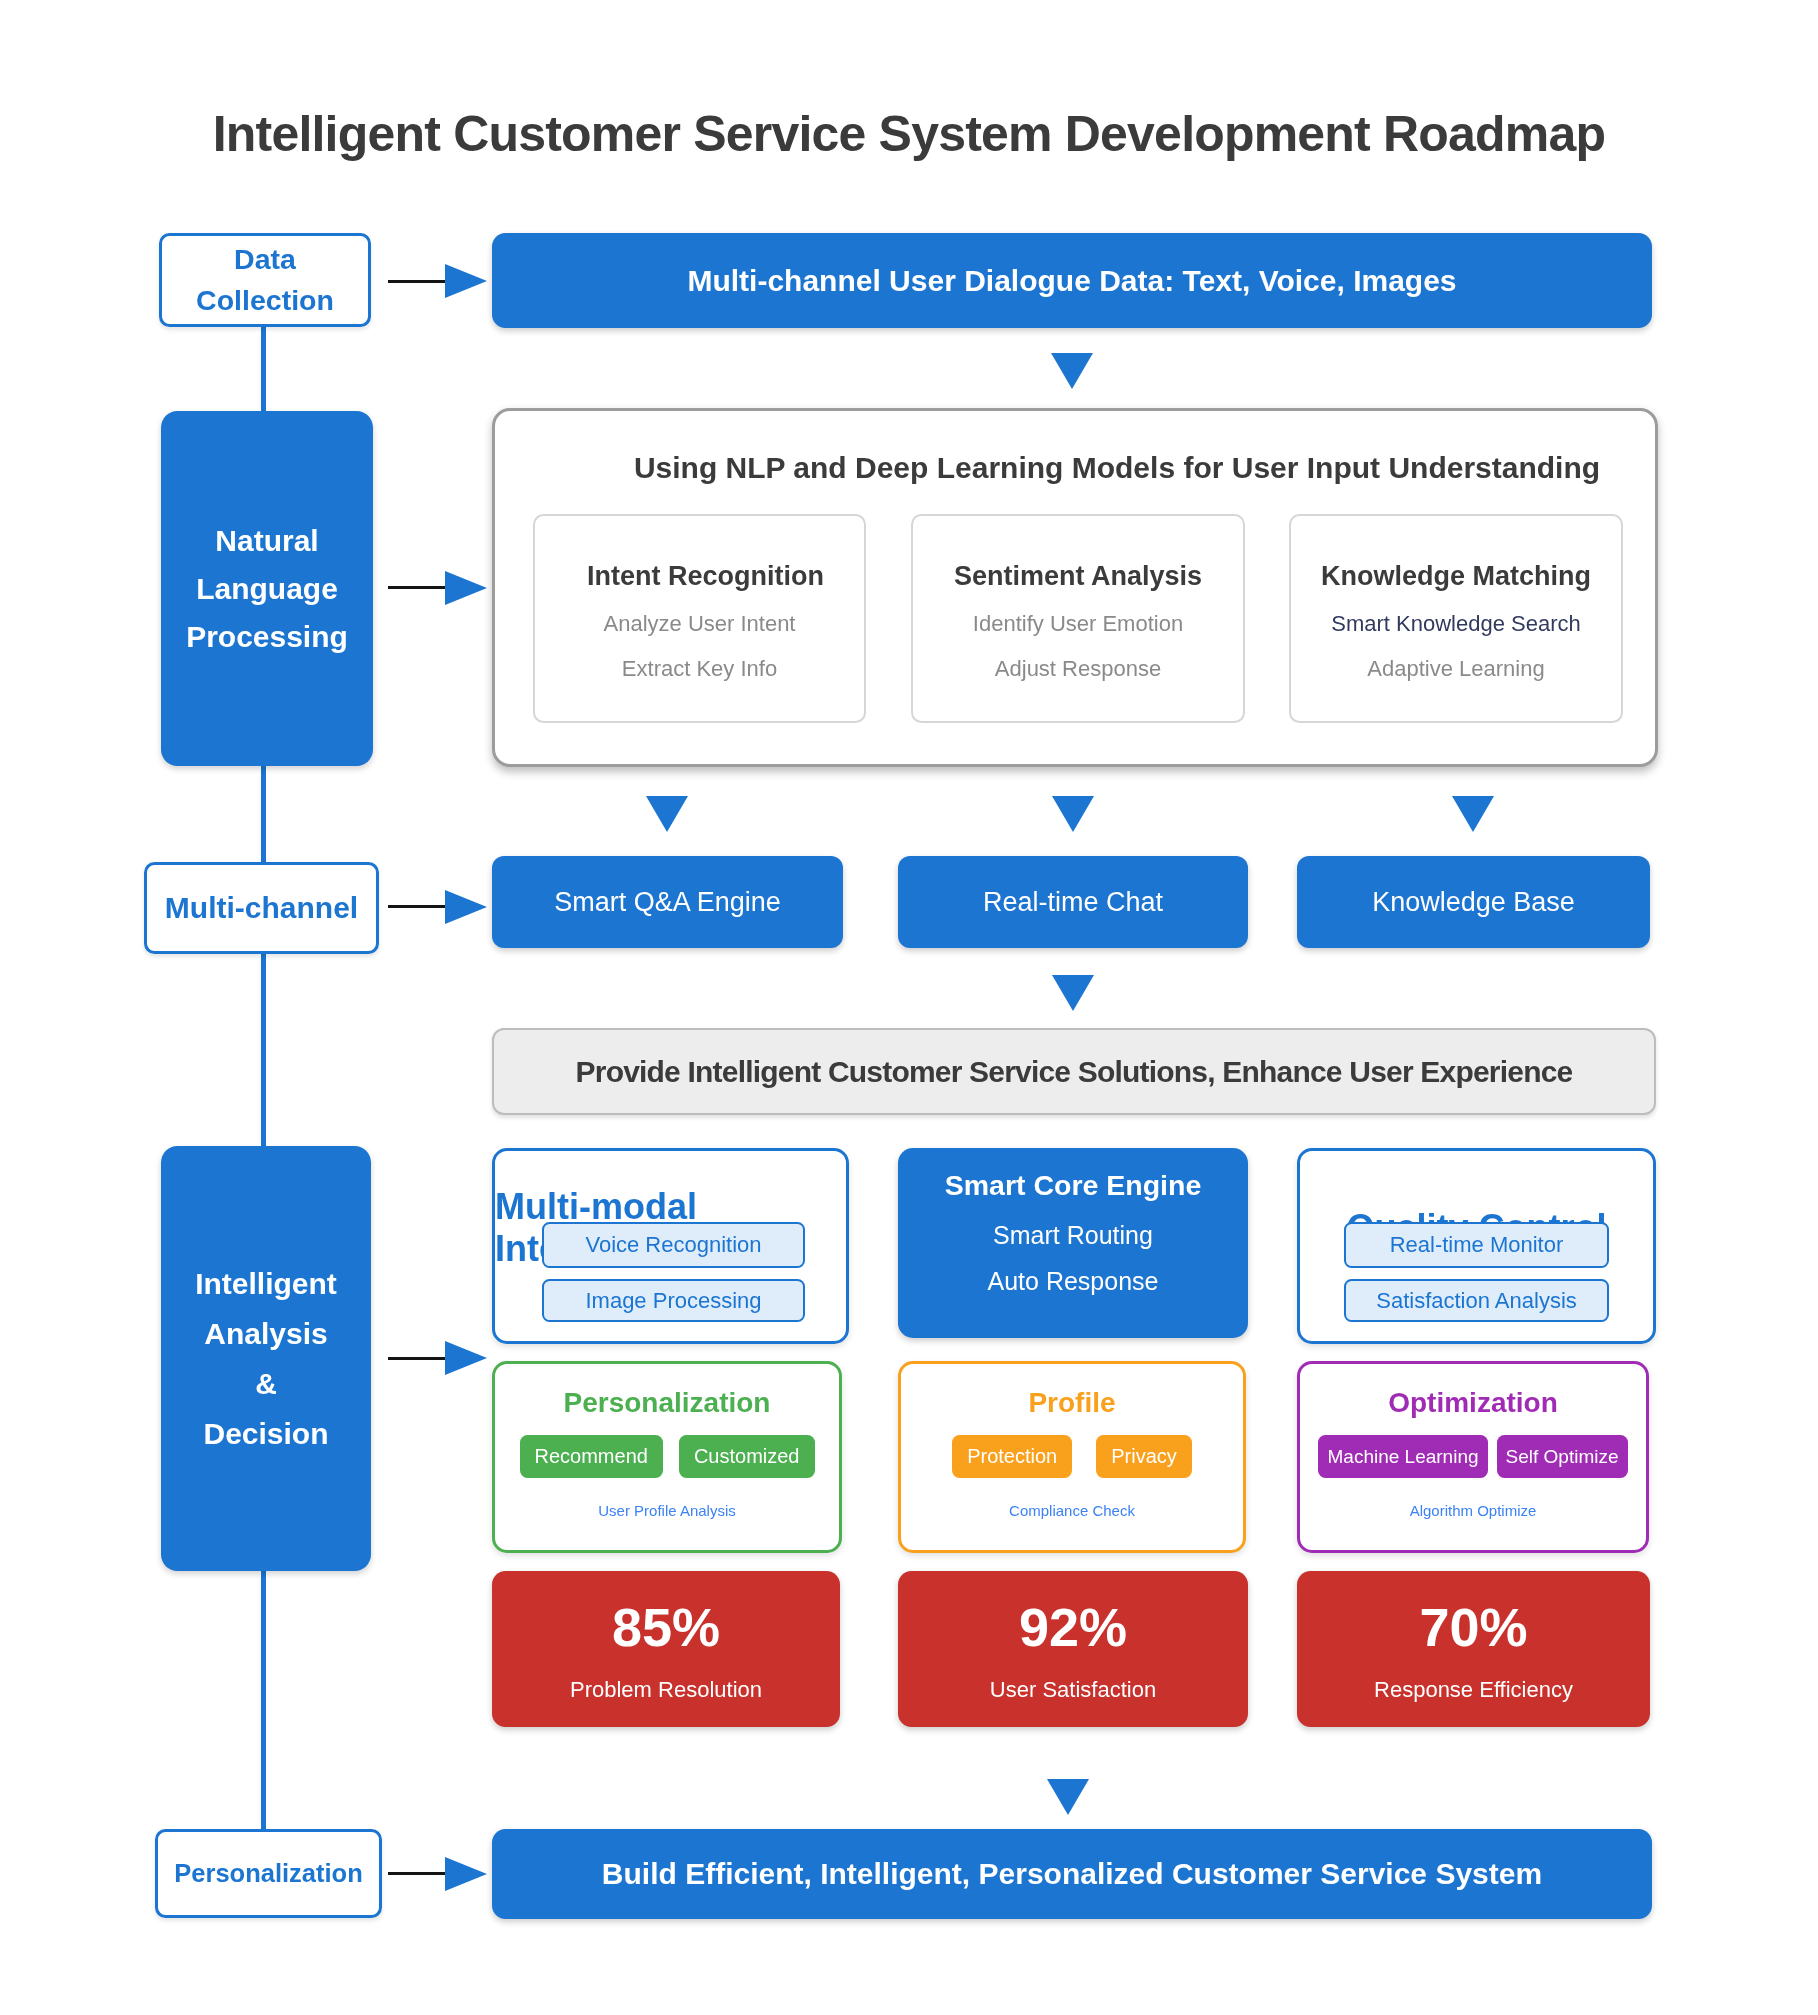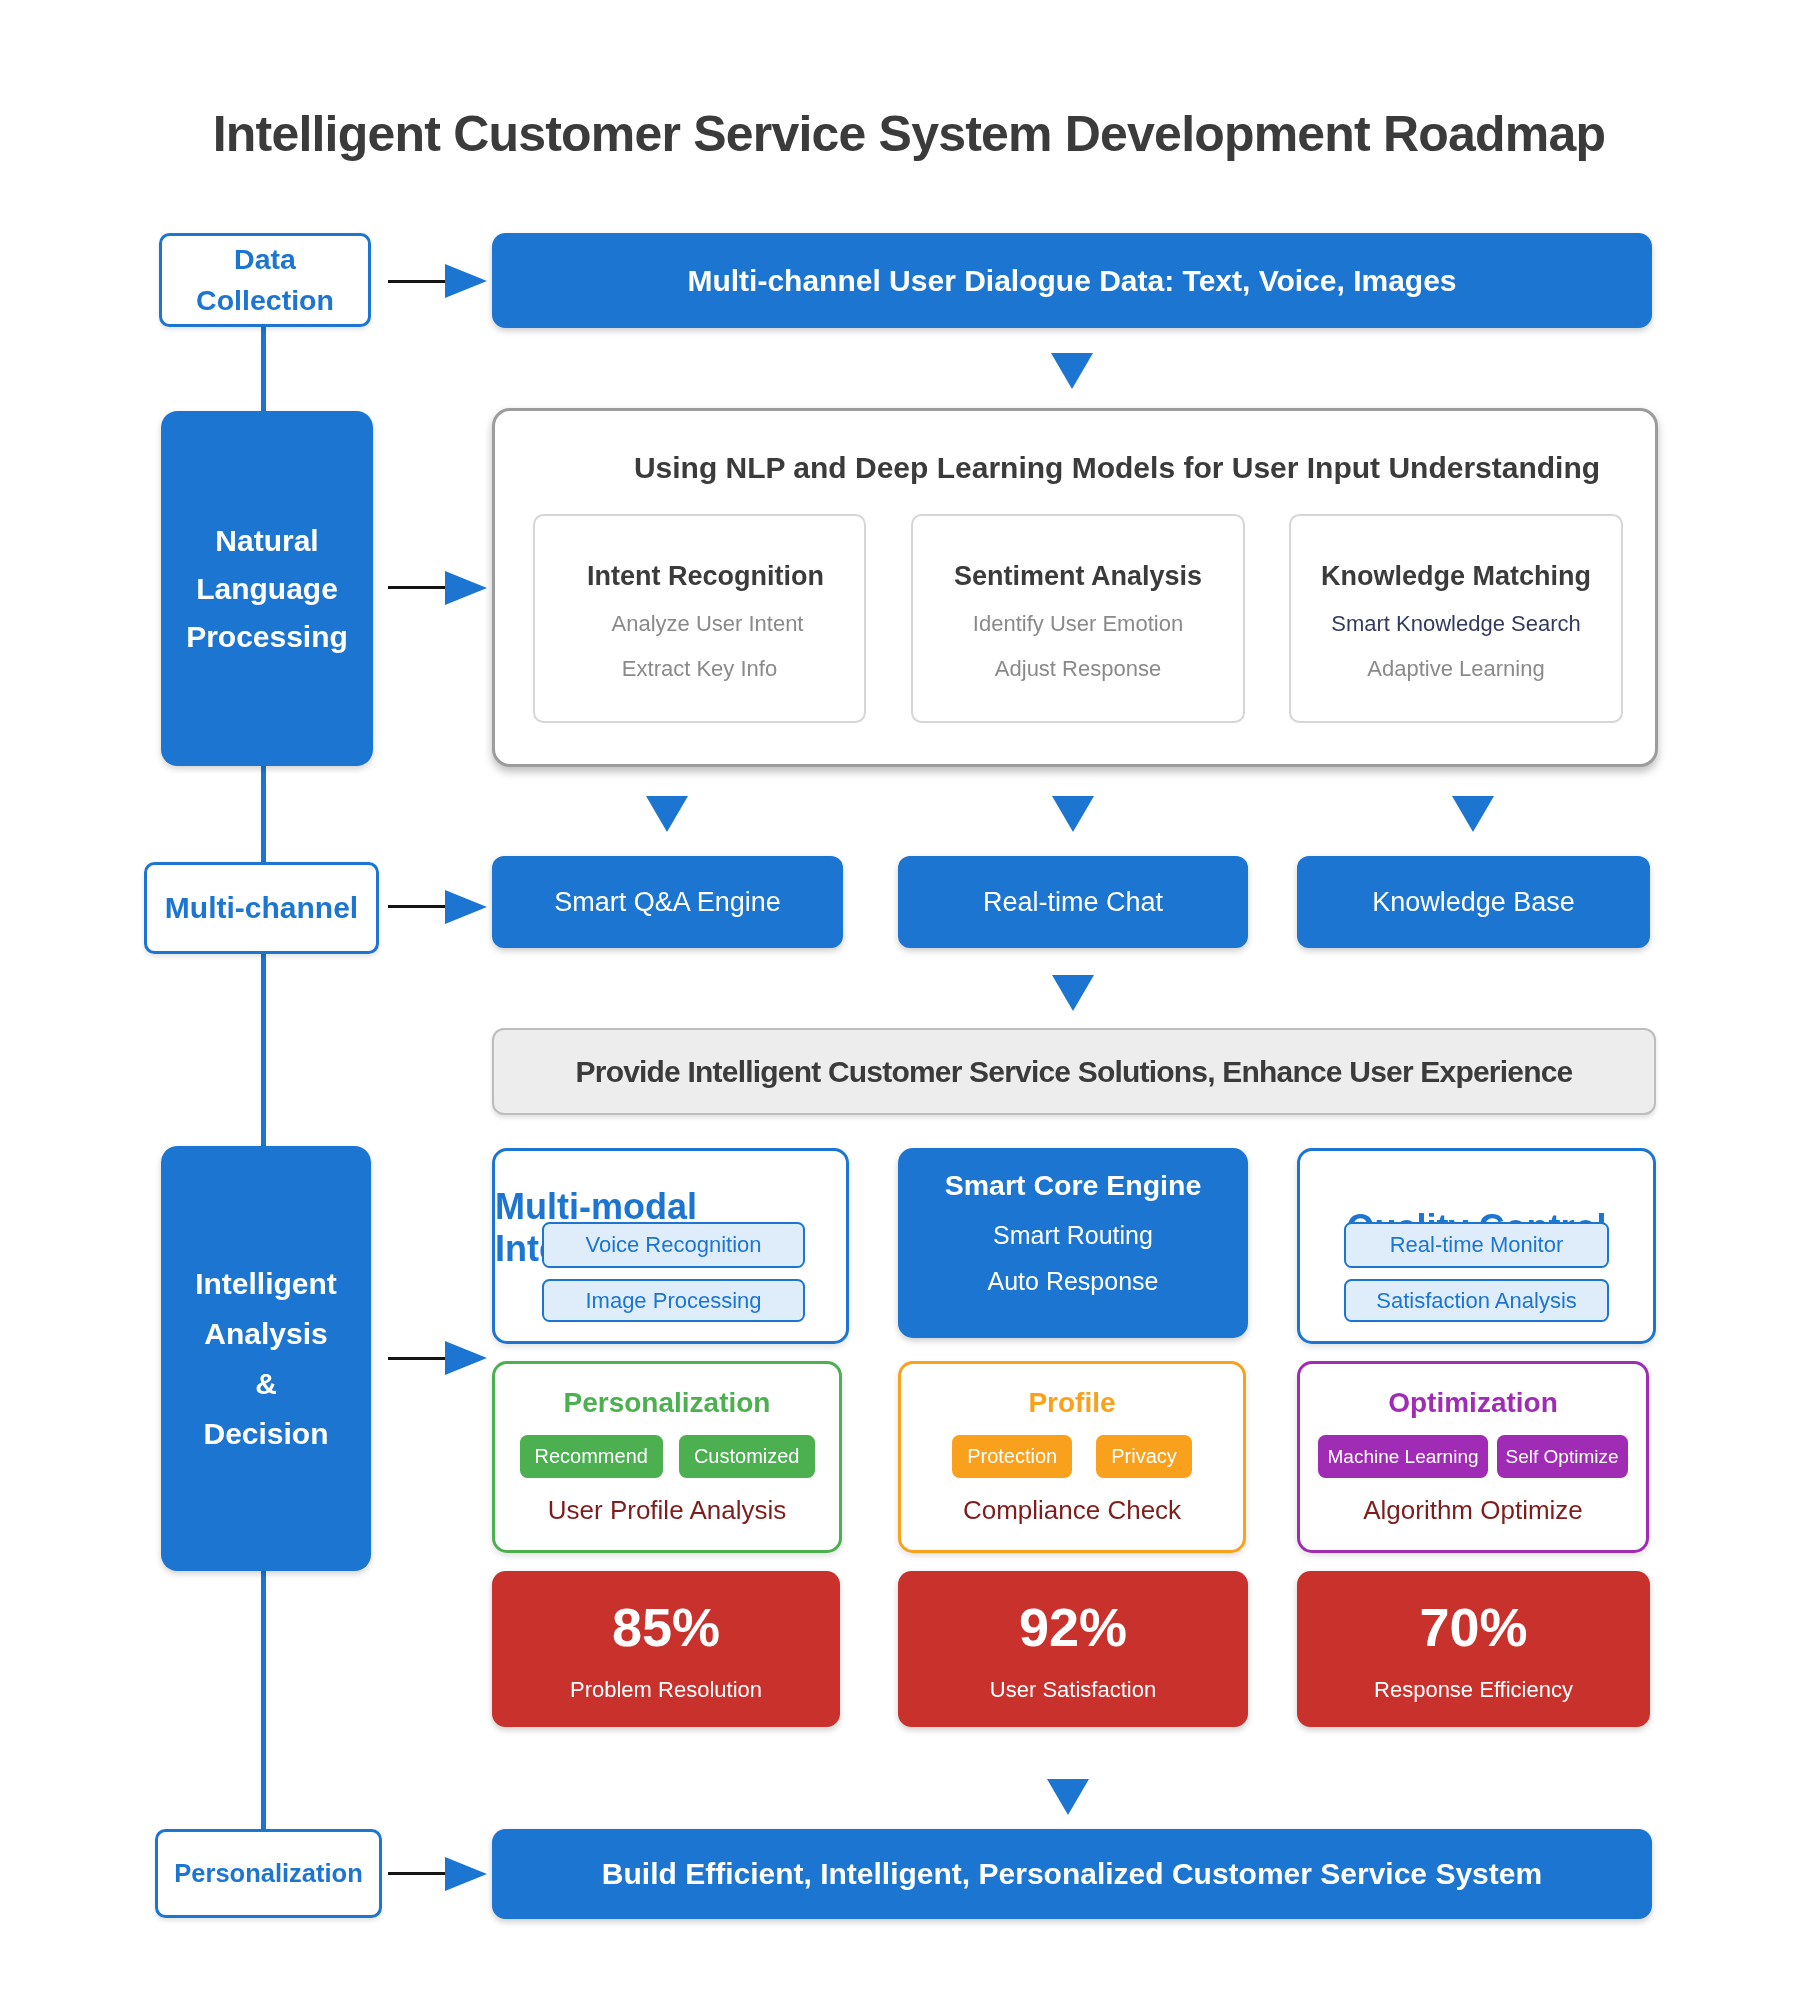--- a/index.html
+++ b/index.html
@@ -40,21 +40,21 @@
 
   
   .enh-card{background:#fff;border-radius:15px;box-shadow:0 3px 6px rgba(0,0,0,0.12);}
   .enh-green{border:3.8px solid #4CAF50;}
   .enh-orange{border:3.8px solid #F9A11C;}
   .enh-purple{border:3.8px solid #A02BB5;}
   .enh-title{font-size:28px;font-weight:bold;}
   .t-green{color:#4CAF50;} .t-orange{color:#F9A11C;} .t-purple{color:#A02BB5;}
   .pill{border-radius:7.5px;color:#fff;font-size:20px;height:43px;display:flex;align-items:center;justify-content:center;padding:0 15px;}
   .p-green{background:#4CAF50;} .p-orange{background:#F9A11C;} .p-purple{background:#A02BB5;font-size:19px;padding:0 9px;}
-  .enh-note{font-size:26px;color:#7f1d1d;}
+  .enh-note{font-size:15px;color:#3b82f6;}
   .pill-row{display:flex;align-items:center;justify-content:center;}
 
   
   .stat-box{background:#C8312C;border-radius:13.5px;color:#fff;box-shadow:0 3px 6px rgba(0,0,0,0.20);}
   .stat-value{font-size:54px;font-weight:bold;}
   .stat-label{font-size:22px;}
 </style>
 </head>
 <body>
 
@@ -107,21 +107,21 @@
   <span>Multi-channel User Dialogue Data: Text, Voice, Images</span>
 </div>
 
 <div class="abs tri-down" style="left:1051px;top:353px;"></div>
 
 <div class="abs nlp-container" style="left:492px;top:408px;width:1160px;height:353px;">
   <div class="abs flexc" style="left:0;top:34px;width:1160px;height:45px;font-size:30px;font-weight:bold;color:#3B3B3B;padding-left:42px;">Using NLP and Deep Learning Models for User Input Understanding</div>
 
   <div class="abs nlp-card" style="left:38px;top:103px;width:329px;height:205px;">
     <div class="abs flexc nlp-card-title" style="left:0;top:38px;width:329px;height:44px;padding-left:6px;">Intent Recognition</div>
-    <div class="abs flexc nlp-card-line" style="left:8px;top:91px;width:329px;height:33px;">Analyze User Intent</div>
+    <div class="abs flexc nlp-card-line" style="left:0;top:91px;width:329px;height:33px;">Analyze User Intent</div>
     <div class="abs flexc nlp-card-line" style="left:0;top:136px;width:329px;height:33px;">Extract Key Info</div>
   </div>
 
   <div class="abs nlp-card" style="left:416px;top:103px;width:330px;height:205px;">
     <div class="abs flexc nlp-card-title" style="left:0;top:38px;width:330px;height:44px;">Sentiment Analysis</div>
     <div class="abs flexc nlp-card-line" style="left:0;top:91px;width:330px;height:33px;">Identify User Emotion</div>
     <div class="abs flexc nlp-card-line" style="left:0;top:136px;width:330px;height:33px;">Adjust Response</div>
   </div>
 
   <div class="abs nlp-card" style="left:794px;top:103px;width:330px;height:205px;">

